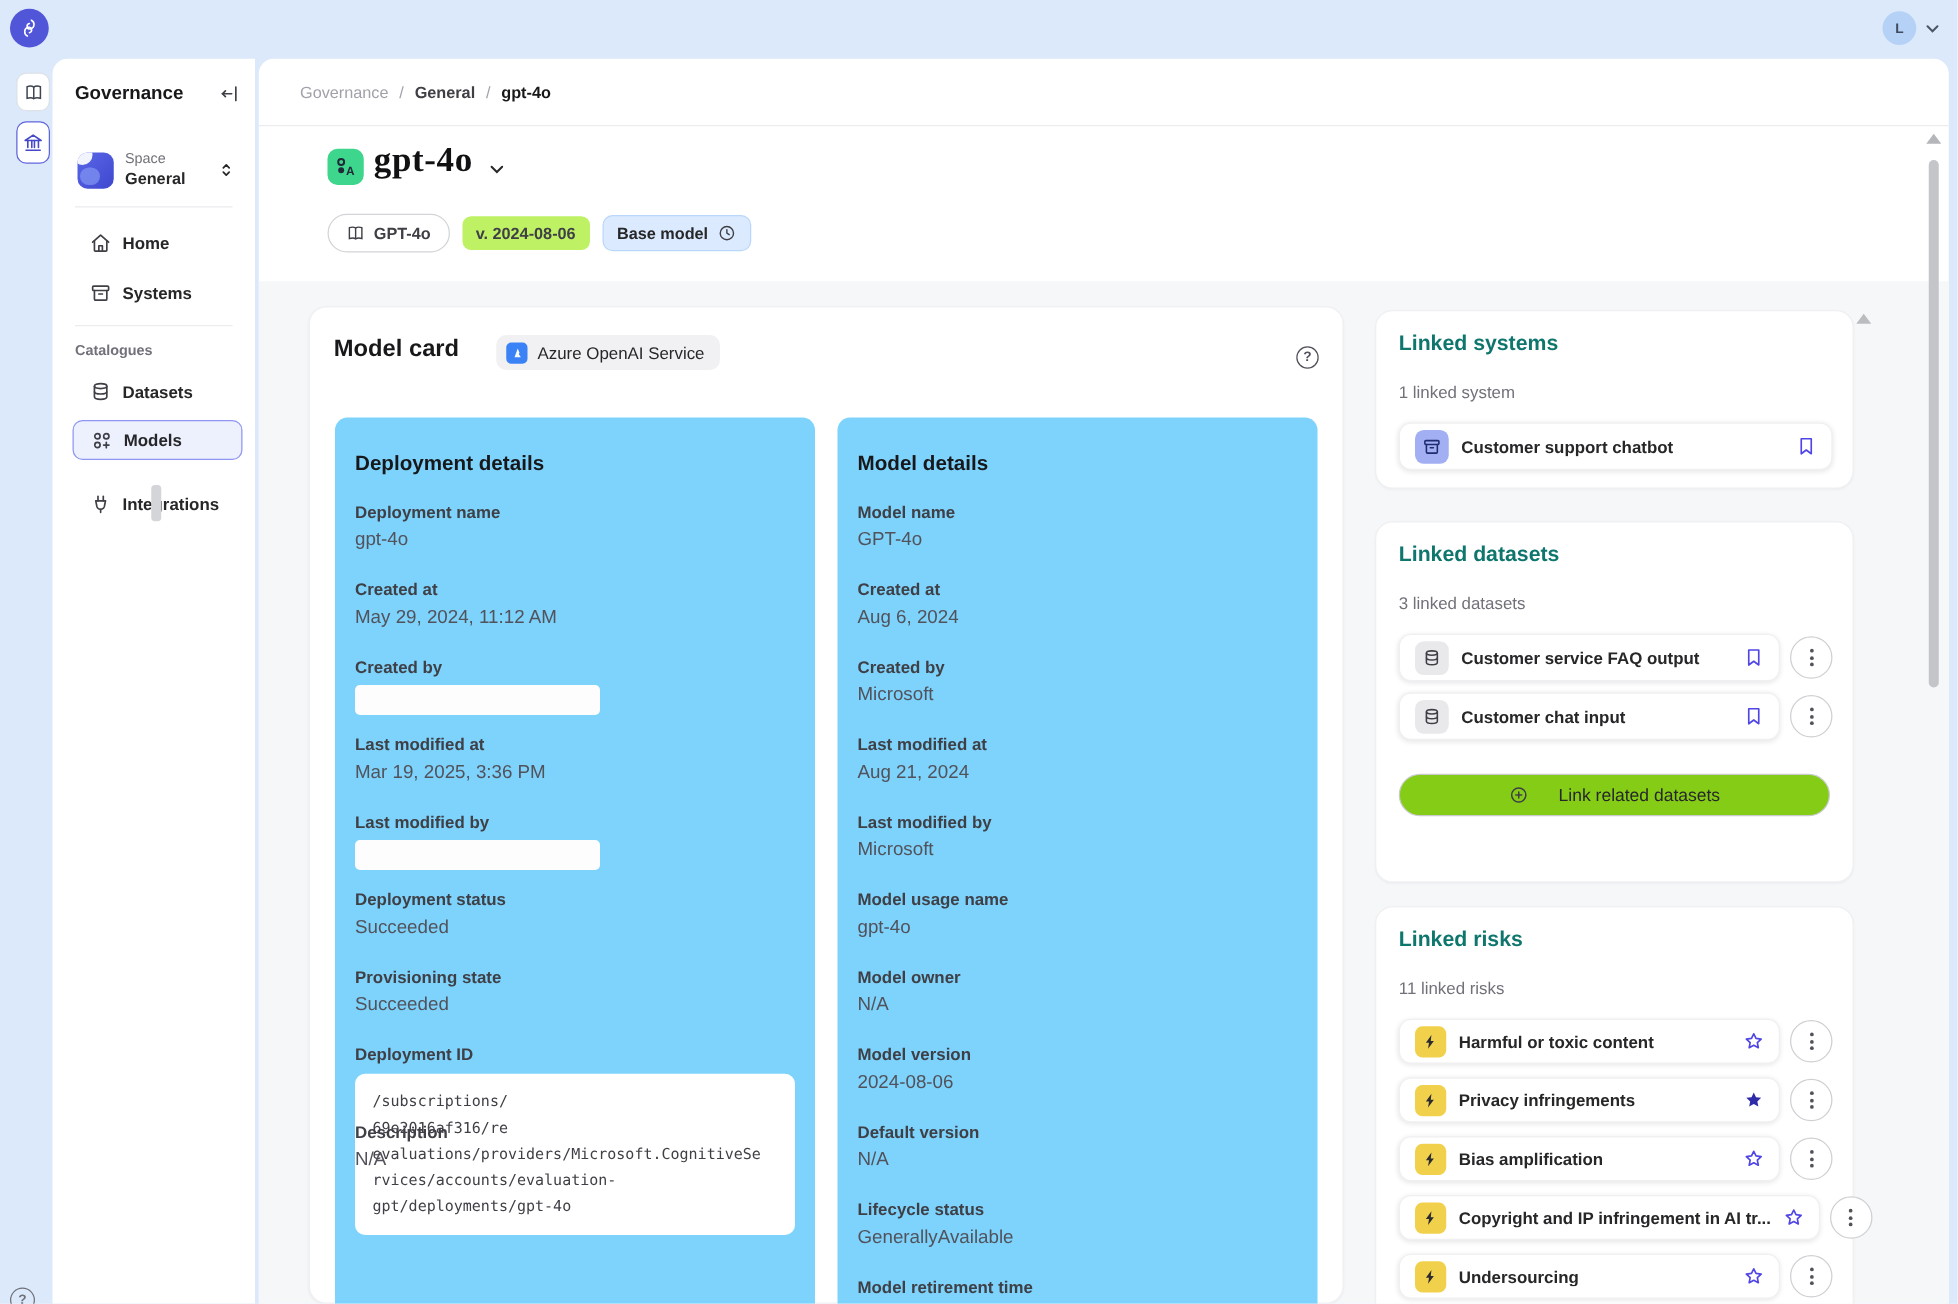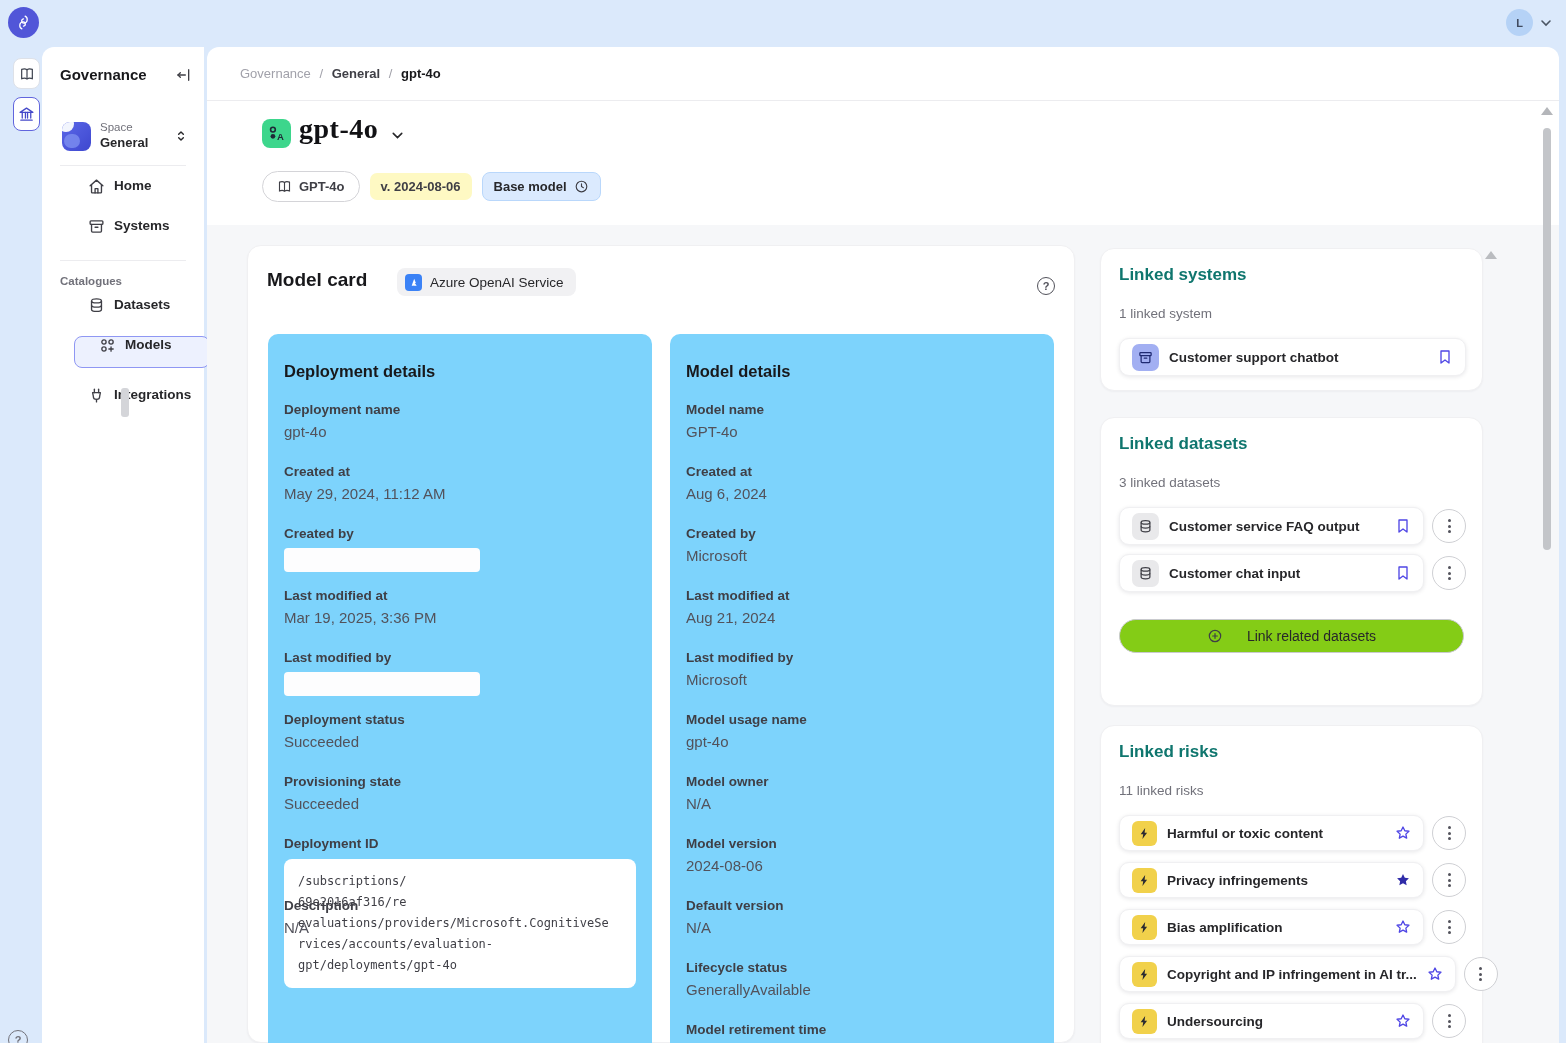--- a/index.html
+++ b/index.html
@@ -32,25 +32,25 @@
                   background:linear-gradient(135deg,#5b68e8,#3e47cf); }
   .space-avatar::before { content:""; position:absolute; left:-4px; top:-6px; width:16px; height:16px;
                   border-radius:50%; background:#f2f5fd; }
   .space-avatar::after { content:""; position:absolute; left:2px; top:12px; width:16px; height:14px;
                   border-radius:8px; background:#7d8ff0; opacity:.8; }
   .space-text { margin-left:9px; line-height:1.2; }
   .space-label { font-size:11.5px; color:#71717a; }
   .space-name { font-size:13px; font-weight:700; color:#27272a; }
   .space-updown { margin-left:auto; margin-right:4px; width:14px; height:14px; color:#27272a; }
   .sb-divider { position:absolute; left:18px; width:126px; height:1px; background:#ececef; }
-  .sb-item { position:absolute; left:32px; width:136px; height:32px; display:flex; 
+  .sb-item { position:absolute; left:16px; width:136px; height:32px; display:flex; align-items:center;
              border-radius:8px; cursor:pointer; }
   .sb-item .ic { width:17px; height:17px; margin-left:14px; color:#3f3f46; flex:none; }
   .sb-item .lb { margin-left:9px; font-size:13.5px; font-weight:600; color:#27272a; white-space:nowrap; }
-  .sb-item.active { background:#edf1fe; border:1.5px solid #8f97f3;padding-left:10px; }
+  .sb-item.active { background:#edf1fe; border:1.5px solid #8f97f3; }
   .sb-section { position:absolute; left:18px; font-size:11.5px; font-weight:700; color:#71717a; }
   .artifact-bar { position:absolute; left:79px; top:341px; width:8px; height:29px; background:#d4d5d9; border-radius:3px; }
 
   
   #content { position:absolute; left:207px; top:47px; width:1352px; height:996px; background:#fff;
              border-top-left-radius:12px; border-top-right-radius:12px; overflow:hidden; }
   .crumbs { position:absolute; left:33px; top:19px; font-size:13px; color:#a1a1aa; }
   .crumbs .sep { margin:0 5px; color:#a1a1aa; }
   .crumb-mid { color:#3f3f46; font-weight:600; cursor:pointer; }
   .crumb-last { color:#18181b; font-weight:700; }
@@ -59,21 +59,21 @@
 
   .title-icon { position:absolute; left:55px; top:72px; width:29px; height:29px; border-radius:8px;
                 background:#3dd68c; display:flex; align-items:center; justify-content:center; }
   .page-title { position:absolute; left:92px; top:66px; font-family:"Liberation Serif", serif;
                 font-size:28px; font-weight:600; color:#111114; letter-spacing:.5px; }
   .title-chevron { position:absolute; left:182px; top:80px; width:17px; height:17px; color:#27272a; cursor:pointer; }
 
   .chips { position:absolute; left:55px; top:124px; height:31px; display:flex; align-items:center; gap:10px; }
   .chip { display:flex; align-items:center; gap:7px; font-size:13px; color:#3f3f46; white-space:nowrap; }
   .chip-model { height:31px; padding:0 14px; border:1px solid #d4d4d8; border-radius:999px; background:#fff; font-weight:600; }
-  .chip-version { height:27px; padding:0 11px; border-radius:7px; background:#fef9c3; font-weight:600; }
+  .chip-version { height:27px; padding:0 11px; border-radius:7px; background:#bef264; font-weight:600; }
   .chip-base { height:29px; padding:0 11px; border-radius:8px; background:#dbeafe; border:1px solid #b9d7fb; font-weight:600; color:#27272a; }
   .chip .cic { width:15px; height:15px; color:#3f3f46; }
 
   .band { position:absolute; left:0; top:178px; width:1352px; height:818px; background:#f6f7f9; }
 
   
   #model-card { position:absolute; left:40px; top:198px; width:828px; height:798px; background:#fff;
                 border-radius:14px; border:1px solid #f0f0f2; box-shadow:0 1px 2px rgba(15,23,42,.04); }
   .mc-title { position:absolute; left:19px; top:23px; font-size:19px; font-weight:700; color:#18181b; }
   .mc-badge { position:absolute; left:149px; top:22px; height:28px; padding:0 12px 0 8px; border-radius:8px;

